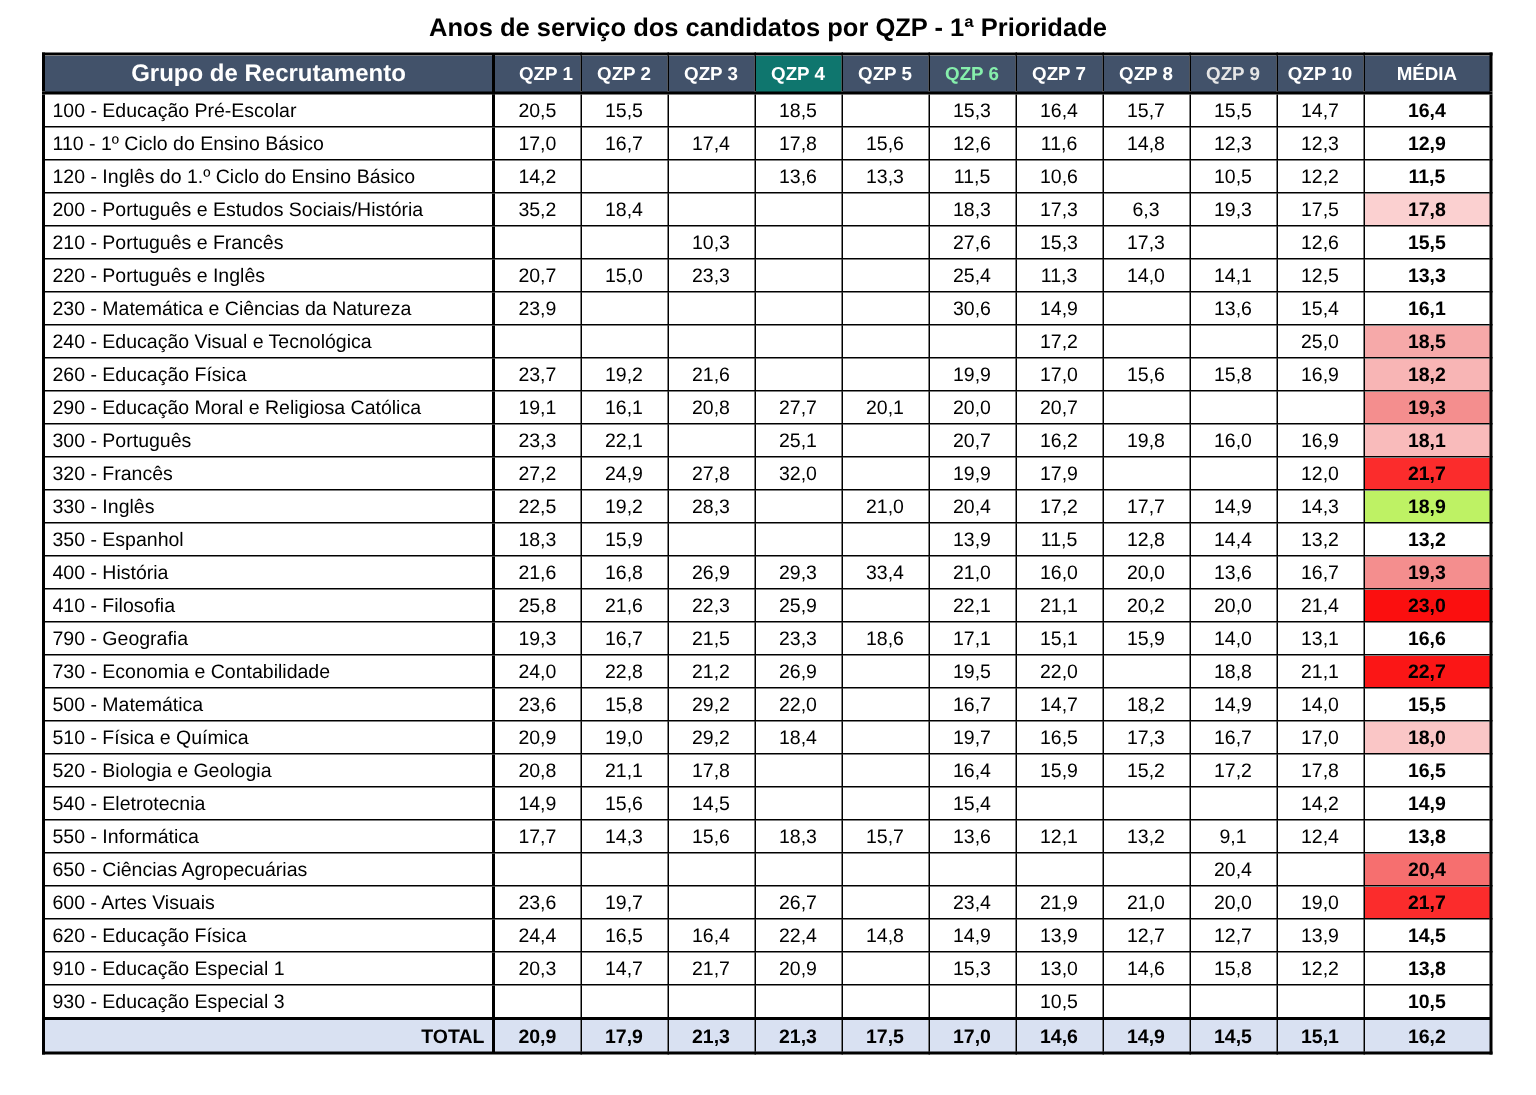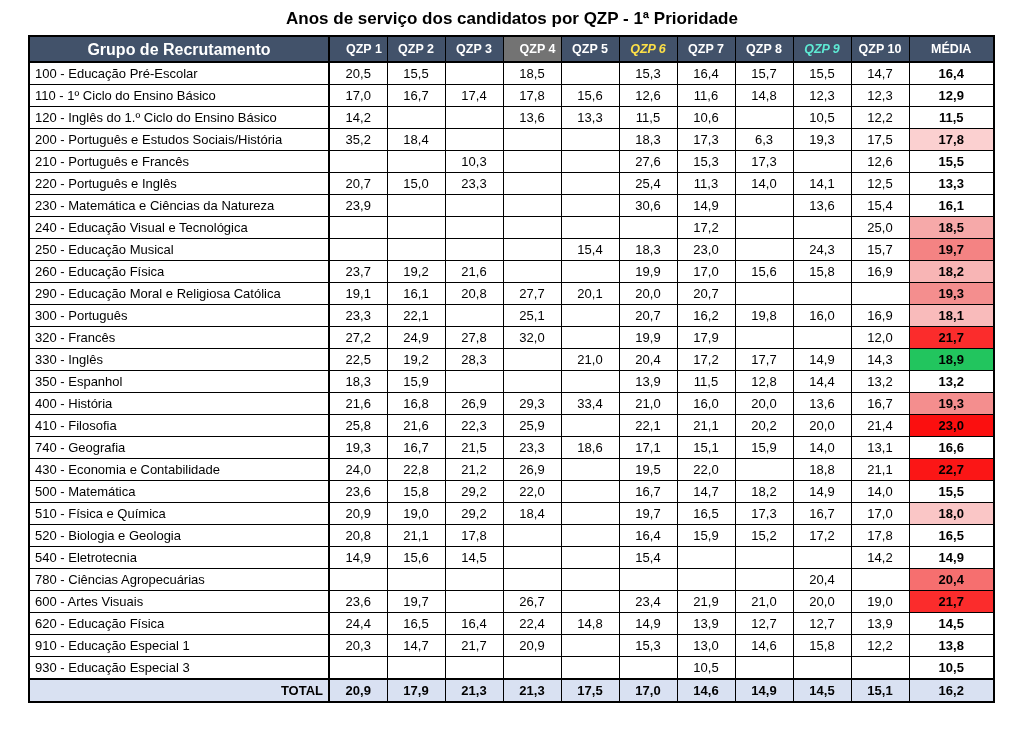--- a/index.html
+++ b/index.html
@@ -79,26 +79,26 @@
           <col style="width: 58px;">
           <col style="width: 58px;">
           <col style="width: 85px;">
         </colgroup>
       <thead>
           <tr>
             <th class="group-header" style="background: rgb(66, 82, 106); color: rgb(255, 255, 255);">Grupo de Recrutamento</th>
             <th style="background: rgb(66, 82, 106); color: rgb(255, 255, 255); padding-left: 16px;">QZP 1</th>
             <th style="background: rgb(66, 82, 106); color: rgb(255, 255, 255);">QZP 2</th>
             <th style="background: rgb(66, 82, 106); color: rgb(255, 255, 255);">QZP 3</th>
-            <th style="background: #737373; color: rgb(255, 255, 255); text-align: right;">QZP 4</th>
+            <th style="background: #0f766e; color: rgb(255, 255, 255);">QZP 4</th>
             <th style="background: rgb(66, 82, 106); color: rgb(255, 255, 255);">QZP 5</th>
-            <th style="background: rgb(66, 82, 106); color: #fde047; font-style: italic;">QZP 6</th>
+            <th style="background: rgb(66, 82, 106); color: #86efac;">QZP 6</th>
             <th style="background: rgb(66, 82, 106); color: rgb(255, 255, 255);">QZP 7</th>
             <th style="background: rgb(66, 82, 106); color: rgb(255, 255, 255);">QZP 8</th>
-            <th style="background: rgb(66, 82, 106); color: #5eead4; font-style: italic;">QZP 9</th>
+            <th style="background: rgb(66, 82, 106); color: #e5e5e5;">QZP 9</th>
             <th style="background: rgb(66, 82, 106); color: rgb(255, 255, 255);">QZP 10</th>
             <th style="background: rgb(66, 82, 106); color: rgb(255, 255, 255);">MÉDIA</th>
           </tr>
         </thead>
       <tbody>
           <tr>
             <td class="label">100 - Educação Pré-Escolar</td>
             <td class="num">20,5</td>
             <td class="num">15,5</td>
             <td class="num"></td>
@@ -203,34 +203,20 @@
             <td class="num"></td>
             <td class="num"></td>
             <td class="num"></td>
             <td class="num">17,2</td>
             <td class="num"></td>
             <td class="num"></td>
             <td class="num">25,0</td>
             <td class="media" style="background: rgb(246, 169, 169);">18,5</td>
           </tr>
           <tr>
-            <td class="label">250 - Educação Musical</td>
-            <td class="num"></td>
-            <td class="num"></td>
-            <td class="num"></td>
-            <td class="num"></td>
-            <td class="num">15,4</td>
-            <td class="num">18,3</td>
-            <td class="num">23,0</td>
-            <td class="num"></td>
-            <td class="num">24,3</td>
-            <td class="num">15,7</td>
-            <td class="media" style="background: rgb(244, 131, 131);">19,7</td>
-          </tr>
-          <tr>
             <td class="label">260 - Educação Física</td>
             <td class="num">23,7</td>
             <td class="num">19,2</td>
             <td class="num">21,6</td>
             <td class="num"></td>
             <td class="num"></td>
             <td class="num">19,9</td>
             <td class="num">17,0</td>
             <td class="num">15,6</td>
             <td class="num">15,8</td>
@@ -284,21 +270,21 @@
             <td class="num">22,5</td>
             <td class="num">19,2</td>
             <td class="num">28,3</td>
             <td class="num"></td>
             <td class="num">21,0</td>
             <td class="num">20,4</td>
             <td class="num">17,2</td>
             <td class="num">17,7</td>
             <td class="num">14,9</td>
             <td class="num">14,3</td>
-            <td class="media" style="background: #22c55e;">18,9</td>
+            <td class="media" style="background: #bef264;">18,9</td>
           </tr>
           <tr>
             <td class="label">350 - Espanhol</td>
             <td class="num">18,3</td>
             <td class="num">15,9</td>
             <td class="num"></td>
             <td class="num"></td>
             <td class="num"></td>
             <td class="num">13,9</td>
             <td class="num">11,5</td>
@@ -329,35 +315,35 @@
             <td class="num">25,9</td>
             <td class="num"></td>
             <td class="num">22,1</td>
             <td class="num">21,1</td>
             <td class="num">20,2</td>
             <td class="num">20,0</td>
             <td class="num">21,4</td>
             <td class="media" style="background: rgb(251, 15, 15);">23,0</td>
           </tr>
           <tr>
-            <td class="label">740 - Geografia</td>
+            <td class="label">790 - Geografia</td>
             <td class="num">19,3</td>
             <td class="num">16,7</td>
             <td class="num">21,5</td>
             <td class="num">23,3</td>
             <td class="num">18,6</td>
             <td class="num">17,1</td>
             <td class="num">15,1</td>
             <td class="num">15,9</td>
             <td class="num">14,0</td>
             <td class="num">13,1</td>
             <td class="media" style="background: rgb(255, 255, 255);">16,6</td>
           </tr>
           <tr>
-            <td class="label">430 - Economia e Contabilidade</td>
+            <td class="label">730 - Economia e Contabilidade</td>
             <td class="num">24,0</td>
             <td class="num">22,8</td>
             <td class="num">21,2</td>
             <td class="num">26,9</td>
             <td class="num"></td>
             <td class="num">19,5</td>
             <td class="num">22,0</td>
             <td class="num"></td>
             <td class="num">18,8</td>
             <td class="num">21,1</td>
@@ -413,21 +399,35 @@
             <td class="num"></td>
             <td class="num"></td>
             <td class="num">15,4</td>
             <td class="num"></td>
             <td class="num"></td>
             <td class="num"></td>
             <td class="num">14,2</td>
             <td class="media" style="background: rgb(255, 255, 255);">14,9</td>
           </tr>
           <tr>
-            <td class="label">780 - Ciências Agropecuárias</td>
+            <td class="label">550 - Informática</td>
+            <td class="num">17,7</td>
+            <td class="num">14,3</td>
+            <td class="num">15,6</td>
+            <td class="num">18,3</td>
+            <td class="num">15,7</td>
+            <td class="num">13,6</td>
+            <td class="num">12,1</td>
+            <td class="num">13,2</td>
+            <td class="num">9,1</td>
+            <td class="num">12,4</td>
+            <td class="media" style="background: rgb(255, 255, 255);">13,8</td>
+          </tr>
+          <tr>
+            <td class="label">650 - Ciências Agropecuárias</td>
             <td class="num"></td>
             <td class="num"></td>
             <td class="num"></td>
             <td class="num"></td>
             <td class="num"></td>
             <td class="num"></td>
             <td class="num"></td>
             <td class="num"></td>
             <td class="num">20,4</td>
             <td class="num"></td>

